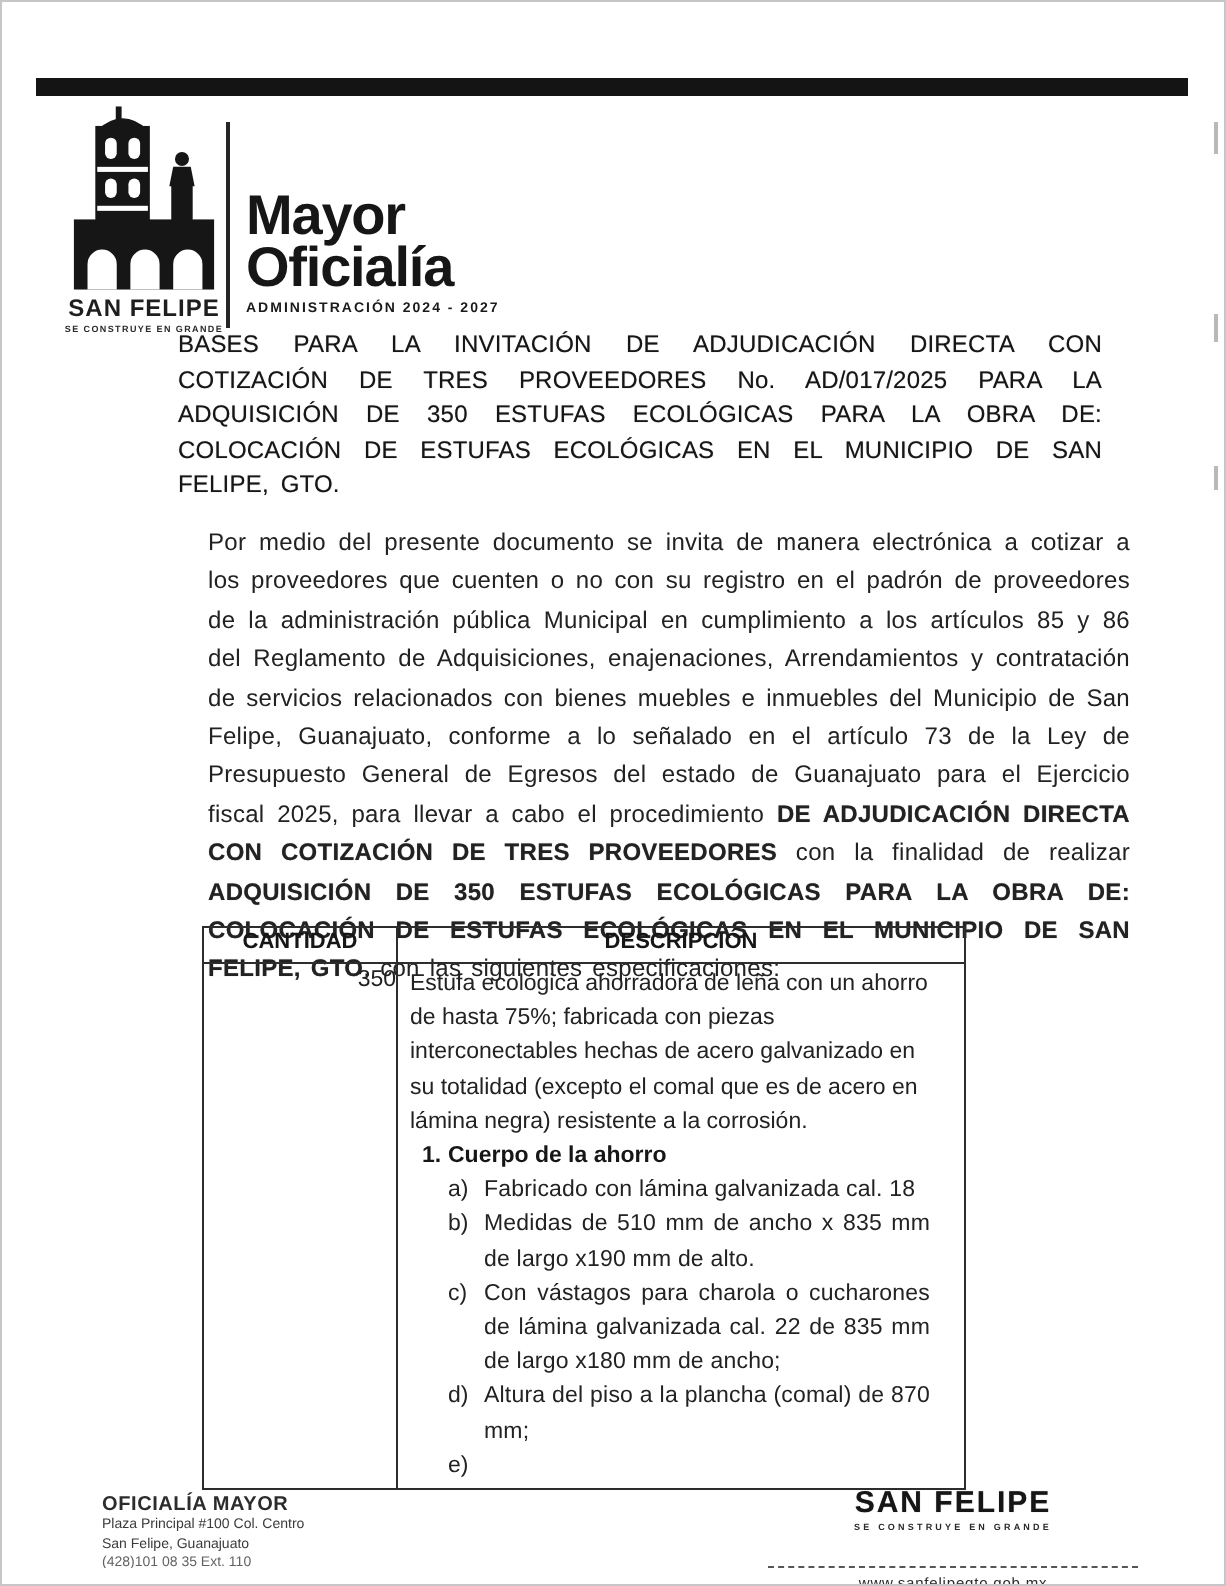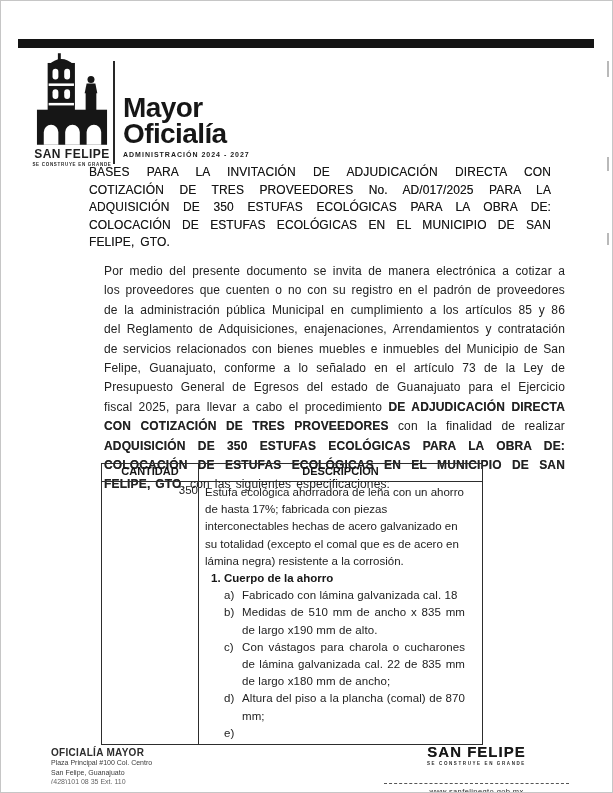--- a/index.html
+++ b/index.html
@@ -115,21 +115,21 @@
         <th>CANTIDAD</th>
         <th>DESCRIPCIÓN</th>
       </tr>
     </thead>
     <tbody>
       <tr>
         <td class="cell-qty">350</td>
         <td class="cell-desc">
           <div class="desc-intro">
               <div>Estufa ecológica ahorradora de leña con un ahorro</div>
-              <div>de hasta 17%; fabricada con piezas</div>
+              <div>de hasta 75%; fabricada con piezas</div>
               <div>interconectables hechas de acero galvanizado en</div>
               <div>su totalidad (excepto el comal que es de acero en</div>
               <div>lámina negra) resistente a la corrosión.</div>
             </div>
           <div class="spec-heading">
             <span class="num">1.</span>
             <span>Cuerpo de la ahorro</span>
           </div>
           <div class="spec-items">
               <div class="spec-item">

